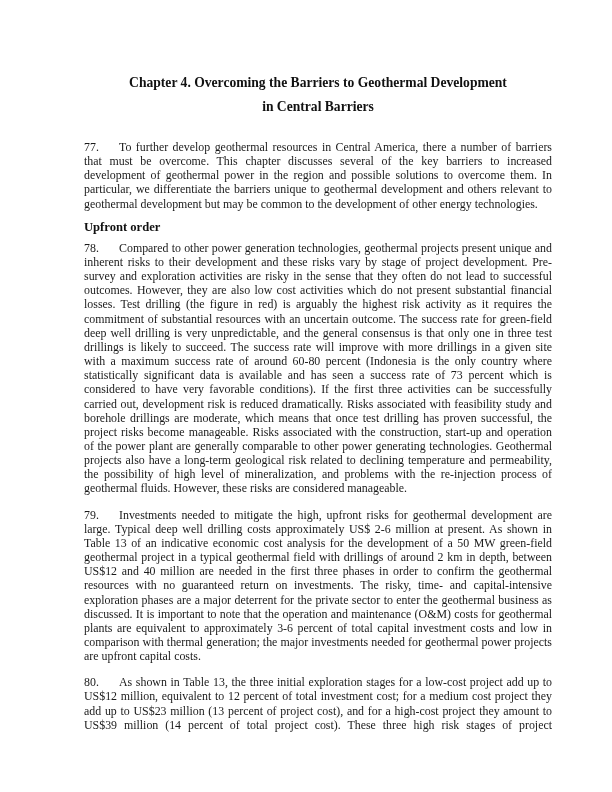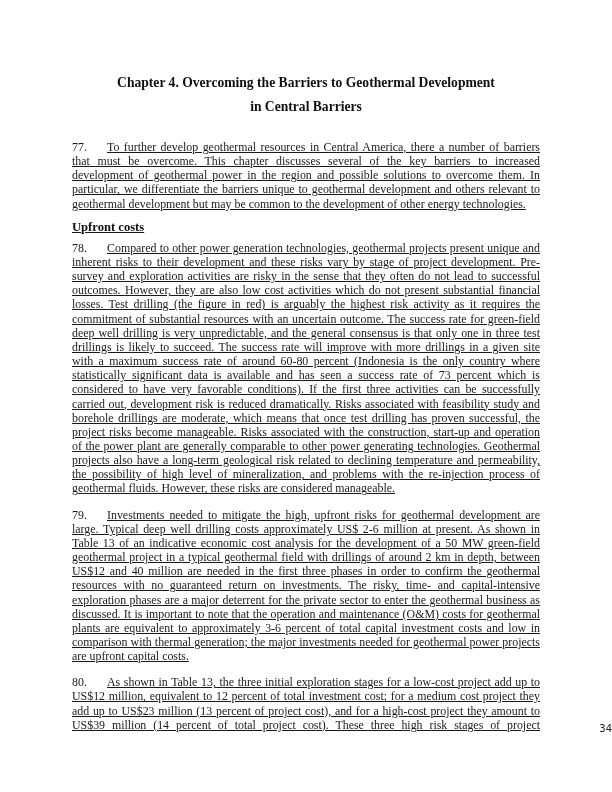--- a/index.html
+++ b/index.html
@@ -1,29 +1,29 @@
 <!DOCTYPE html>
 <html><head>
 <meta charset="utf-8">
 <style>
   html, body { margin: 0; padding: 0; background: #ffffff; }
   body { width: 612px; height: 792px; position: relative; overflow: hidden; }
   .page {
-    position: absolute; left: 0; top: 0; width: 531px; height: 792px;
+    position: absolute; left: 12px; top: 0; width: 531px; height: 792px;
     background: #ffffff; color: #1a1a1a;
     font-family: "Liberation Serif", "DejaVu Serif", serif;
   }
   .chapter-title {
     position: absolute; left: 72px; top: 71px; width: 468px;
     text-align: center; font-weight: bold; font-size: 13.6px; line-height: 24px;
     color: #111;
   }
   .body {
     position: absolute; left: 72px; top: 140px; width: 468px;
-    font-size: 11.9px; line-height: 14.15px; text-decoration: underline;
+    font-size: 11.9px; line-height: 14.15px;
   }
   .para { text-align: justify; margin: 0; }
   .para + .para { margin-top: 12px; }
   .pnum { display: inline-block; width: 35px; }
   .heading {
     font-weight: bold; font-size: 12.6px; line-height: 16px;
     margin: 8px 0 6px 0; color: #111;
   }
   .page-number {
     position: absolute; left: 0; width: 612px; top: 723px;
@@ -37,21 +37,21 @@
 <div class="page">
 
   <div class="chapter-title">
     <div>Chapter 4. Overcoming the Barriers to Geothermal Development</div>
     <div>in Central Barriers</div>
   </div>
 
   <div class="body">
     <p class="para"><span class="pnum">77.</span><span>To further develop geothermal resources in Central America, there a number of barriers that must be overcome. This chapter discusses several of the key barriers to increased development of geothermal power in the region and possible solutions to overcome them. In particular, we differentiate the barriers unique to geothermal development and others relevant to geothermal development but may be common to the development of other energy technologies.</span></p>
 
-    <div class="heading">Upfront costs</div>
+    <div class="heading">Upfront order</div>
 
     <p class="para"><span class="pnum">78.</span><span>Compared to other power generation technologies, geothermal projects present unique and inherent risks to their development and these risks vary by stage of project development. Pre-survey and exploration activities are risky in the sense that they often do not lead to successful outcomes. However, they are also low cost activities which do not present substantial financial losses. Test drilling (the figure in red) is arguably the highest risk activity as it requires the commitment of substantial resources with an uncertain outcome. The success rate for green-field deep well drilling is very unpredictable, and the general consensus is that only one in three test drillings is likely to succeed. The success rate will improve with more drillings in a given site with a maximum success rate of around 60-80 percent (Indonesia is the only country where statistically significant data is available and has seen a success rate of 73 percent which is considered to have very favorable conditions). If the first three activities can be successfully carried out, development risk is reduced dramatically. Risks associated with feasibility study and borehole drillings are moderate, which means that once test drilling has proven successful, the project risks become manageable. Risks associated with the construction, start-up and operation of the power plant are generally comparable to other power generating technologies. Geothermal projects also have a long-term geological risk related to declining temperature and permeability, the possibility of high level of mineralization, and problems with the re-injection process of geothermal fluids. However, these risks are considered manageable.</span></p>
 
     <p class="para"><span class="pnum">79.</span><span>Investments needed to mitigate the high, upfront risks for geothermal development are large. Typical deep well drilling costs approximately US$ 2-6 million at present. As shown in Table 13 of an indicative economic cost analysis for the development of a 50 MW green-field geothermal project in a typical geothermal field with drillings of around 2 km in depth, between US$12 and 40 million are needed in the first three phases in order to confirm the geothermal resources with no guaranteed return on investments. The risky, time- and capital-intensive exploration phases are a major deterrent for the private sector to enter the geothermal business as discussed. It is important to note that the operation and maintenance (O&amp;M) costs for geothermal plants are equivalent to approximately 3-6 percent of total capital investment costs and low in comparison with thermal generation; the major investments needed for geothermal power projects are upfront capital costs.</span></p>
 
     <p class="para" style="text-align-last: justify;"><span class="pnum">80.</span><span>As shown in Table 13, the three initial exploration stages for a low-cost project add up to US$12 million, equivalent to 12 percent of total investment cost; for a medium cost project they add up to US$23 million (13 percent of project cost), and for a high-cost project they amount to US$39 million (14 percent of total project cost). These three high risk stages of project</span></p>
   </div>
 
   <div class="page-number">34</div>
 </div>

